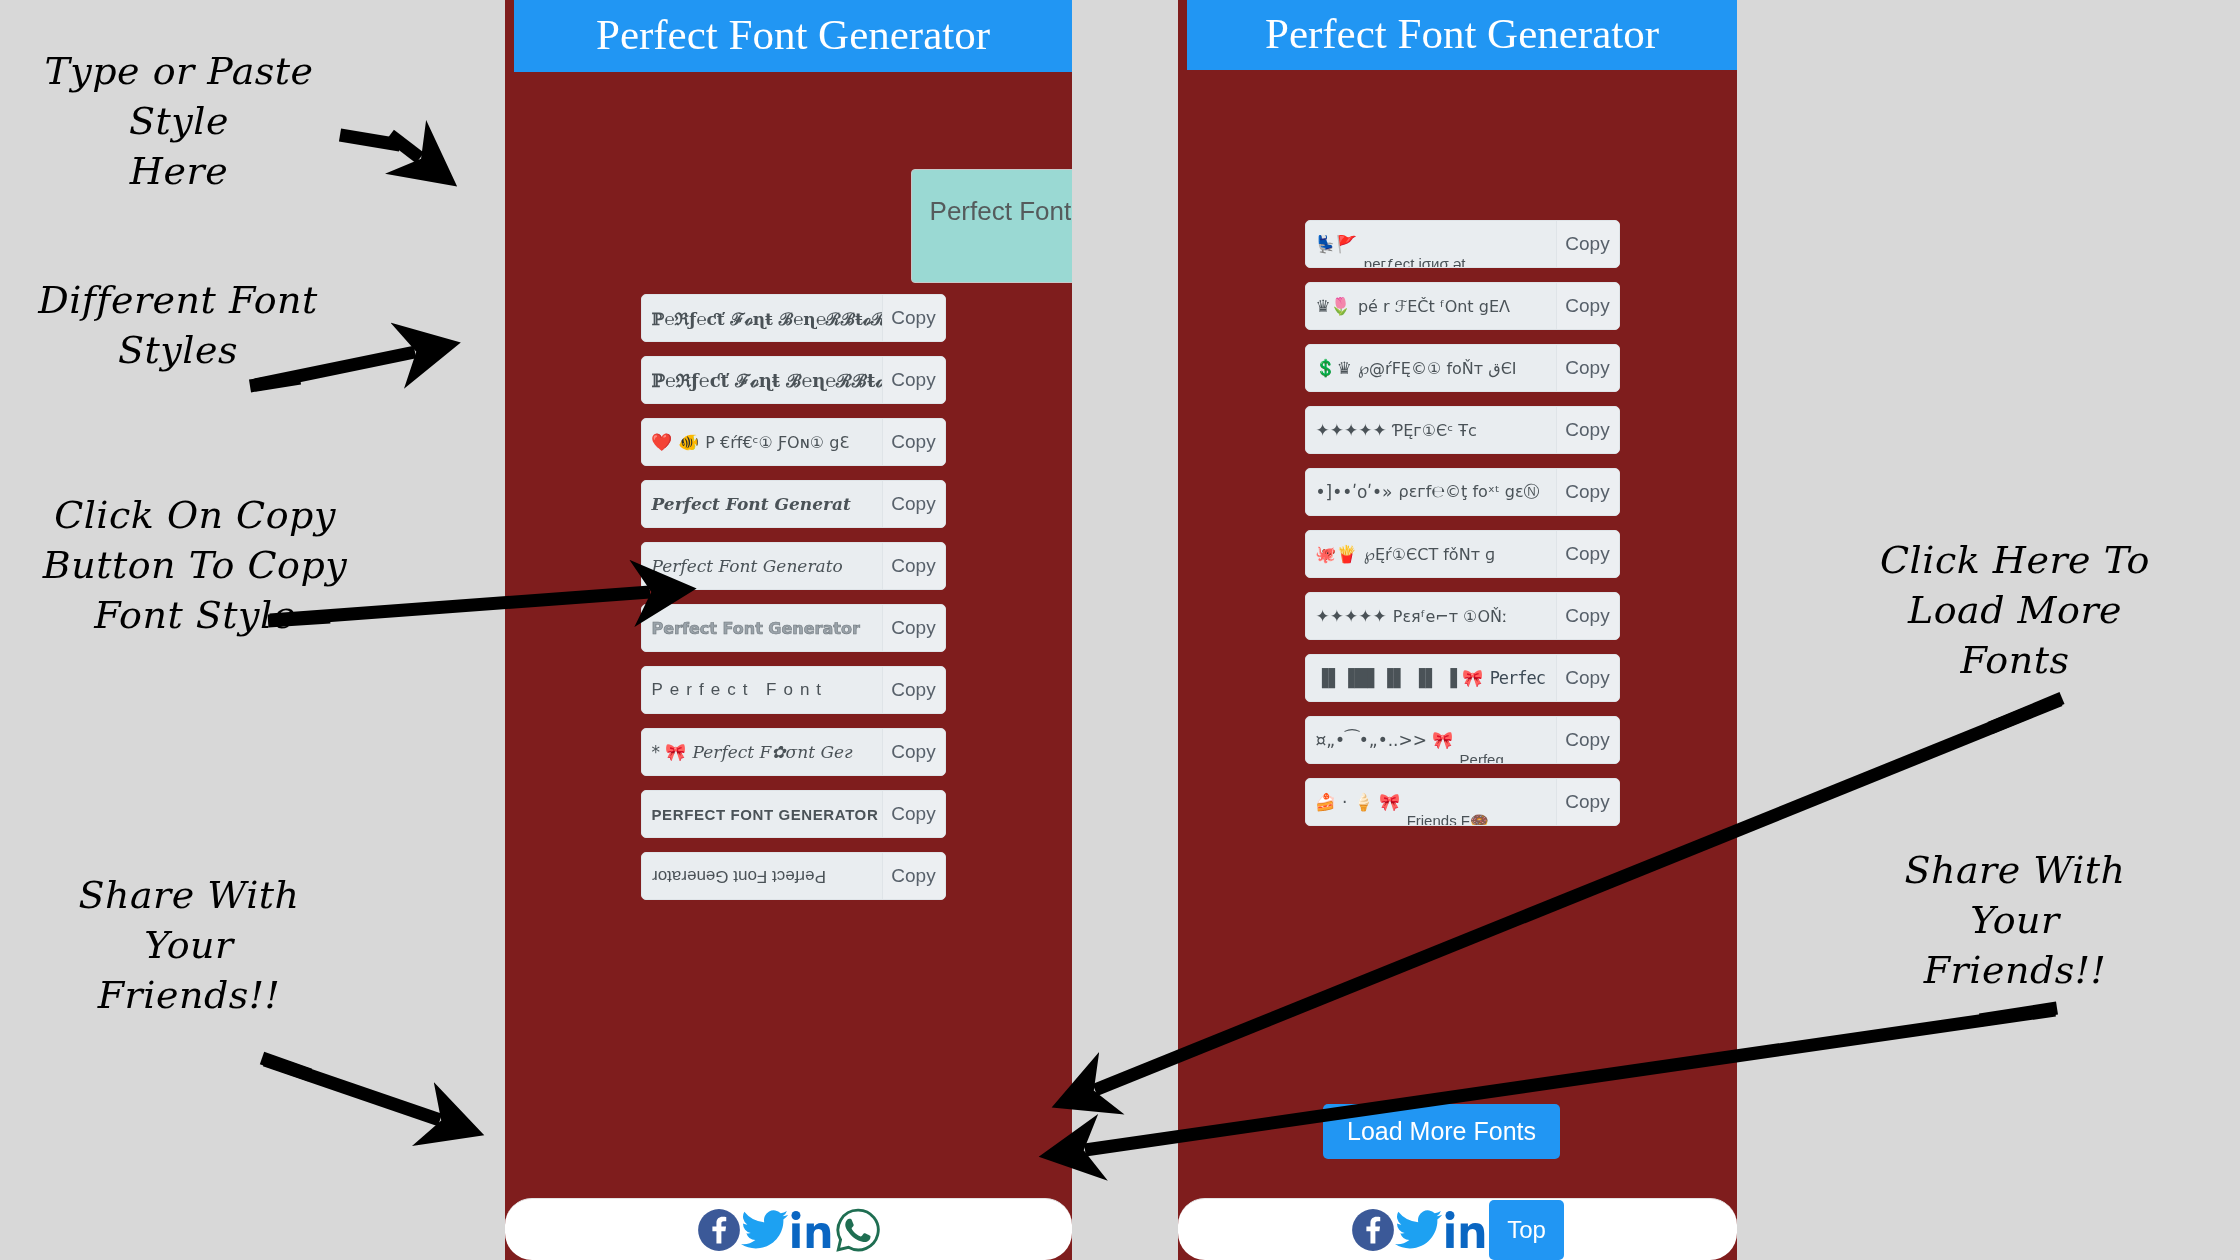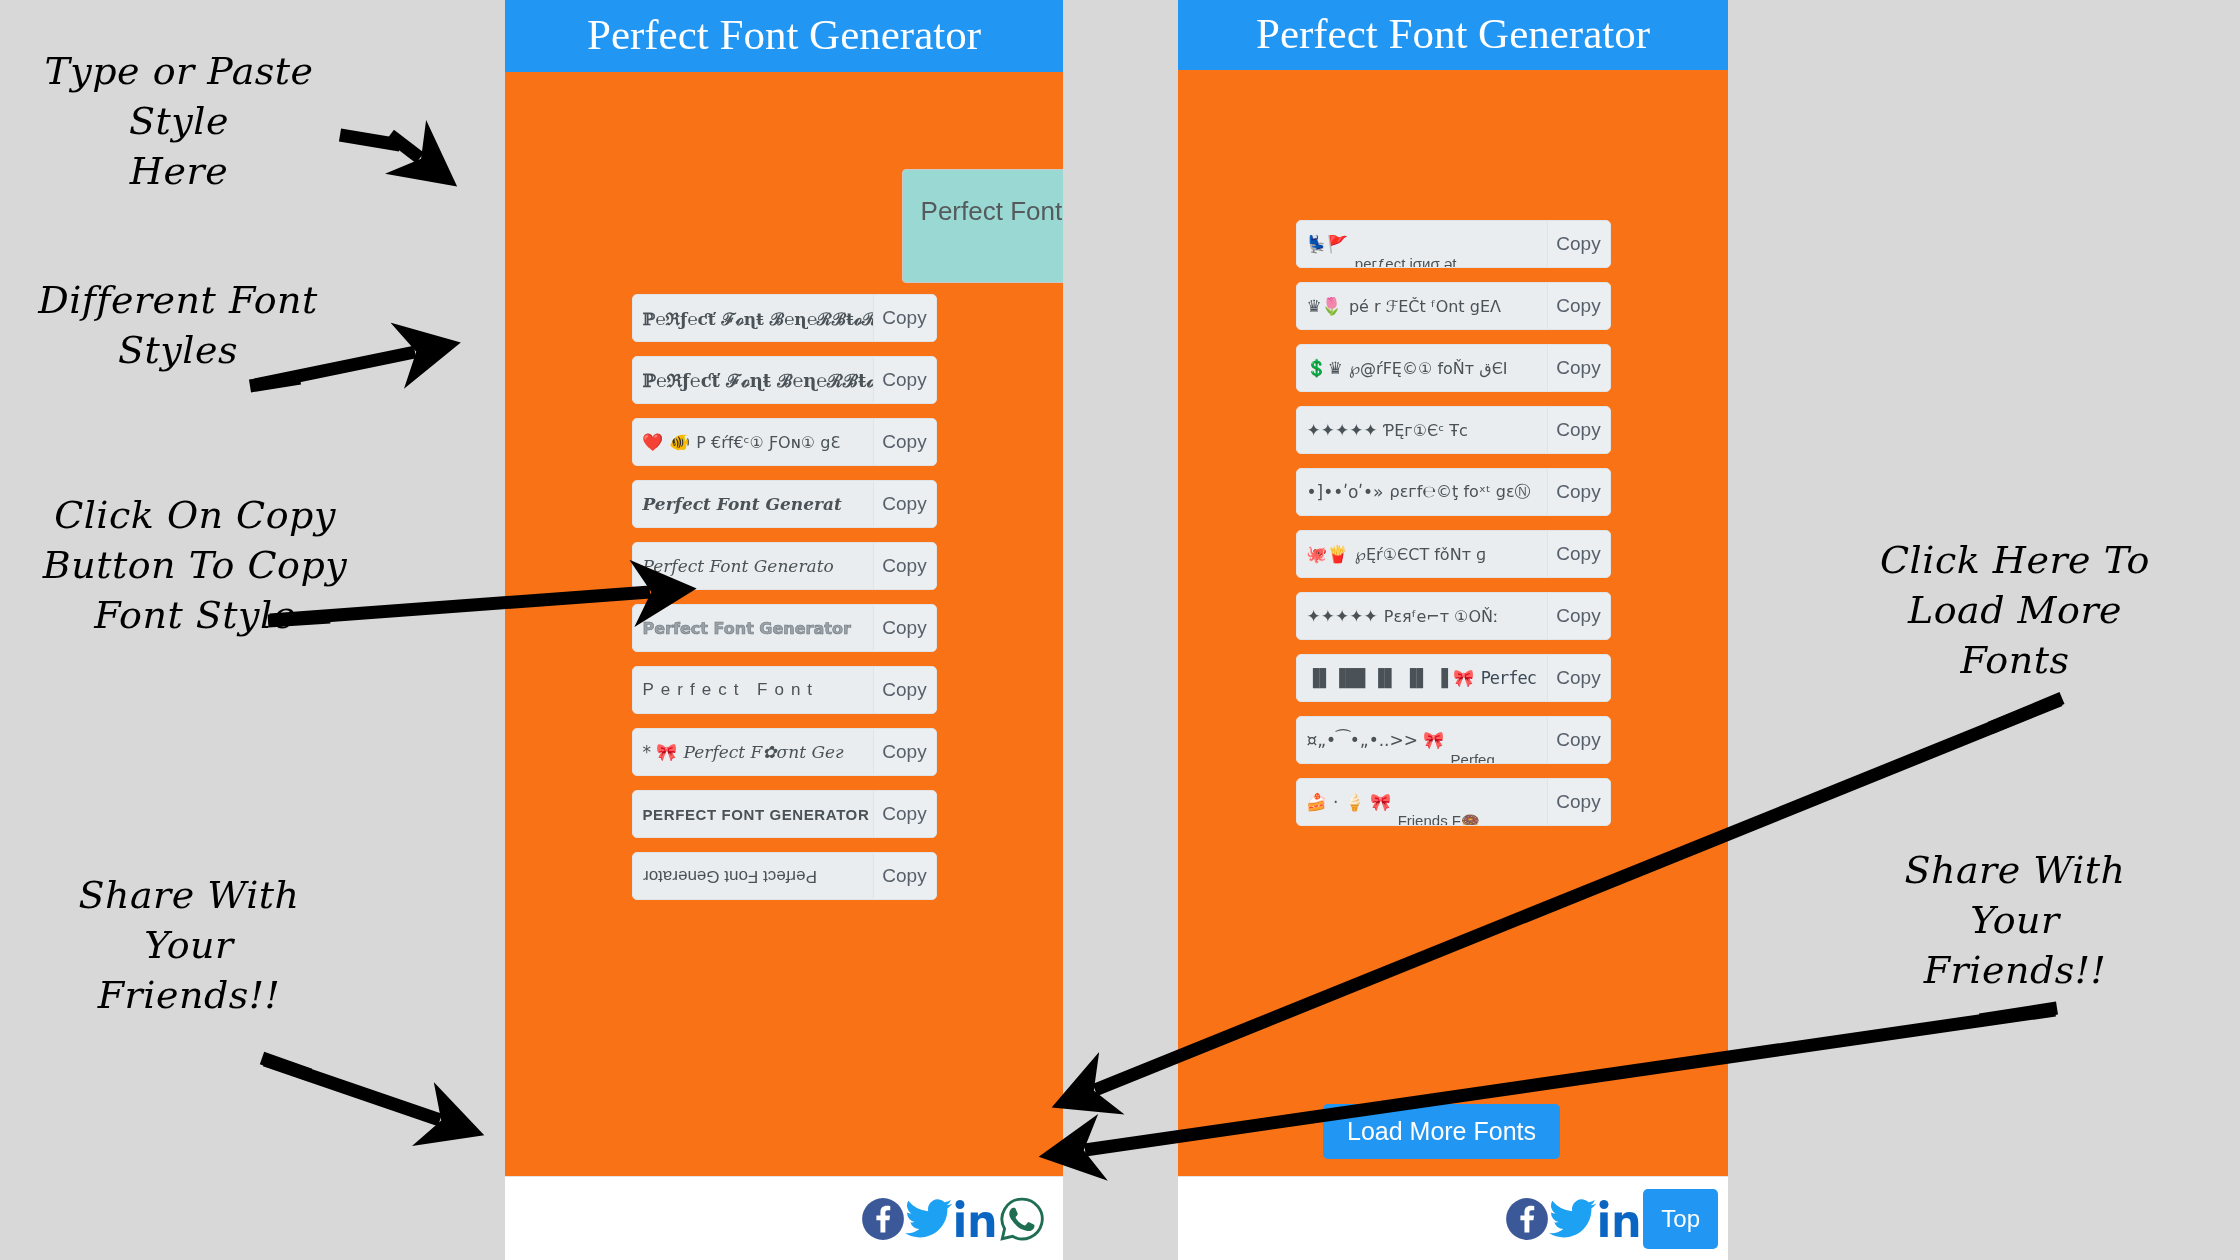--- a/index.html
+++ b/index.html
@@ -6,21 +6,21 @@
   body{
     width:2240px;height:1260px;
     background:#d8d8d8;
     font-family:"Liberation Sans", sans-serif;
     overflow:hidden;position:relative;
   }
   .stage{position:absolute;inset:0;}
 
   
   .panel{
-    position:absolute;background:#f97316;overflow:hidden;
+    position:absolute;background:#7f1d1d;overflow:hidden;padding-left:9px;
   }
   #panel-left{left:505px;top:0;width:558px;height:1260px;}
   #panel-right{left:1178px;top:0;width:550px;height:1260px;}
 
   .app-header{
     background:#2196f3;color:#ffffff;
     font-family:"Liberation Serif", serif;
     font-size:43px;font-weight:400;
     text-align:center;box-sizing:border-box;
     display:flex;align-items:center;justify-content:center;
@@ -80,24 +80,24 @@
   .s-caps{font-family:"Liberation Sans", sans-serif;font-size:15px;font-weight:600;letter-spacing:.6px;}
   .s-flip{font-family:"Liberation Sans", sans-serif;font-size:17px;transform:rotate(180deg);}
   .s-mixed{font-family:"DejaVu Sans", sans-serif;font-size:16px;}
   .s-mixsm{font-family:Liberation Sans, sans-serif;font-size:15px;margin-top:38px;}
   .s-bars{font-family:"DejaVu Sans Mono", monospace;font-size:17px;letter-spacing:-1px;color:#3d4a55;}
   .emoji{font-family:"DejaVu Sans", sans-serif;margin-right:6px;flex:0 0 auto;}
   .s-clip{overflow:hidden;text-overflow:clip;}
 
   
   .social-bar{
-    position:absolute;left:0;right:0;bottom:0;height:84px;
+    position:absolute;left:0;right:0;bottom:0;height:62px;
     background:#ffffff;border-top:1px solid #e4e4e4;
-    display:flex;align-items:center;justify-content:flex-end;
-    padding:0 18px;box-sizing:border-box;
+    display:flex;align-items:center;justify-content:center;
+    padding:0 18px;box-sizing:border-box;border-radius:27px;
   }
   .social-bar svg{display:block;}
 
   .load-more{
     position:absolute;background:#2196f3;color:#fff;
     border:none;border-radius:5px;
     font-size:25px;font-family:"Liberation Sans", sans-serif;
     padding:13px 24px;cursor:pointer;white-space:nowrap;
   }
   .top-btn{

